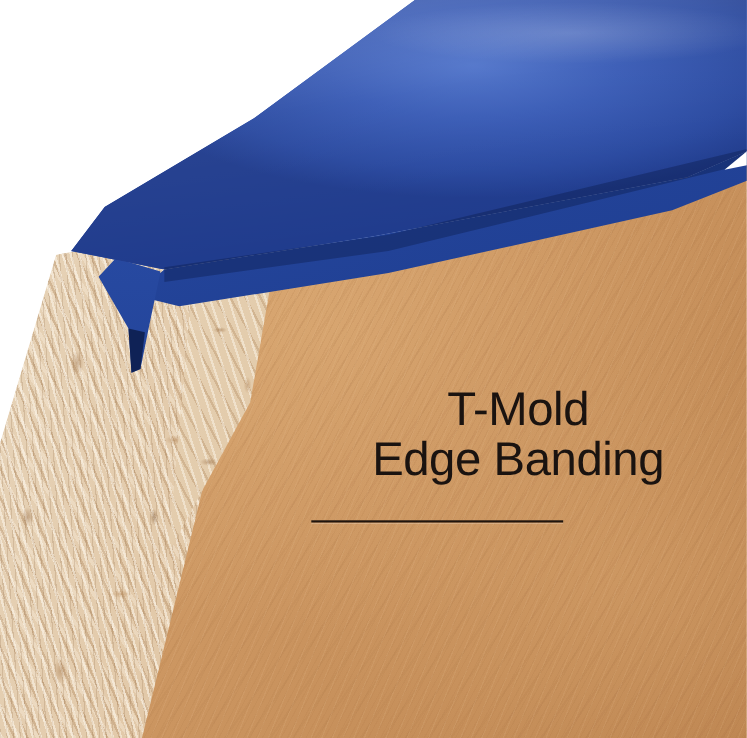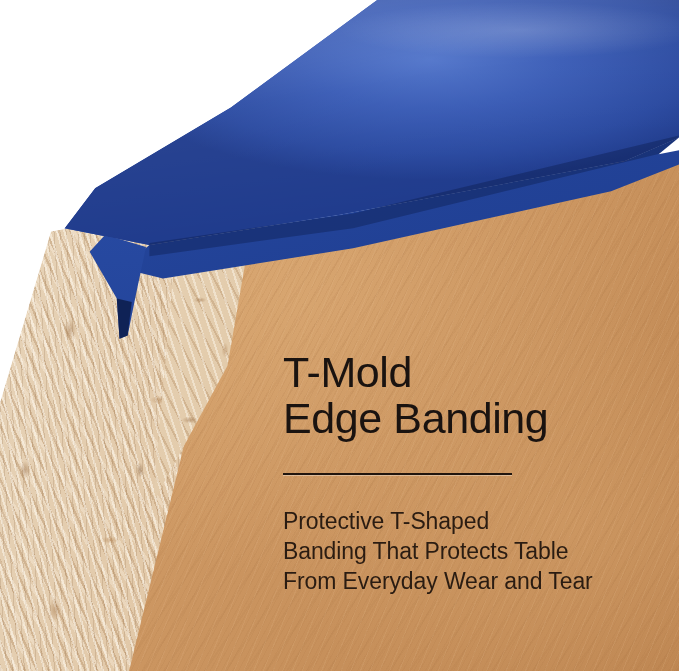--- a/index.html
+++ b/index.html
@@ -139,20 +139,21 @@
     position:absolute;left:0;top:0;width:679px;height:671px;
     clip-path:polygon(100% 20.5%, 100% 22.4%, 97% 23%);
     background:#ffffff;
   }
 
   
   .caption{
     position:absolute;
     left:283px;top:349px;
     width:376px;
+    text-align:center;
   }
   .title{
     margin:0;
     font-family:"Liberation Sans",sans-serif;
     font-size:43px;
     line-height:46px;
     font-weight:400;
     letter-spacing:-0.4px;
     color:#1a1310;
     white-space:pre-line;
@@ -193,18 +194,15 @@
     <div class="tmold-sheen"></div>
     <div class="contact-shadow"></div>
     <div class="backdrop-tl"></div>
     <div class="backdrop-r"></div>
   </div>
 
   <div class="caption">
     <h1 class="title">T-Mold
 Edge Banding</h1>
     <hr class="rule">
-    <p class="subtitle">Protective T-Shaped
-Banding That Protects Table
-From Everyday Wear and Tear</p>
   </div>
 
 </div>
 
 </body></html>

